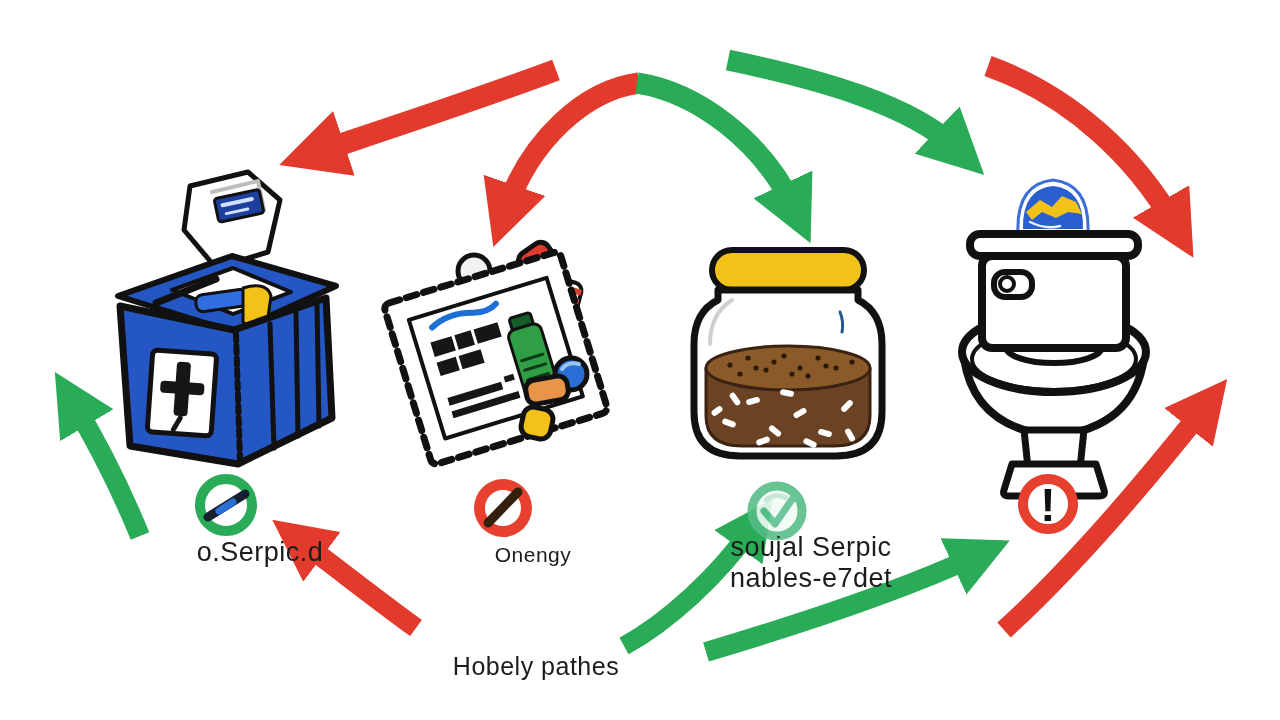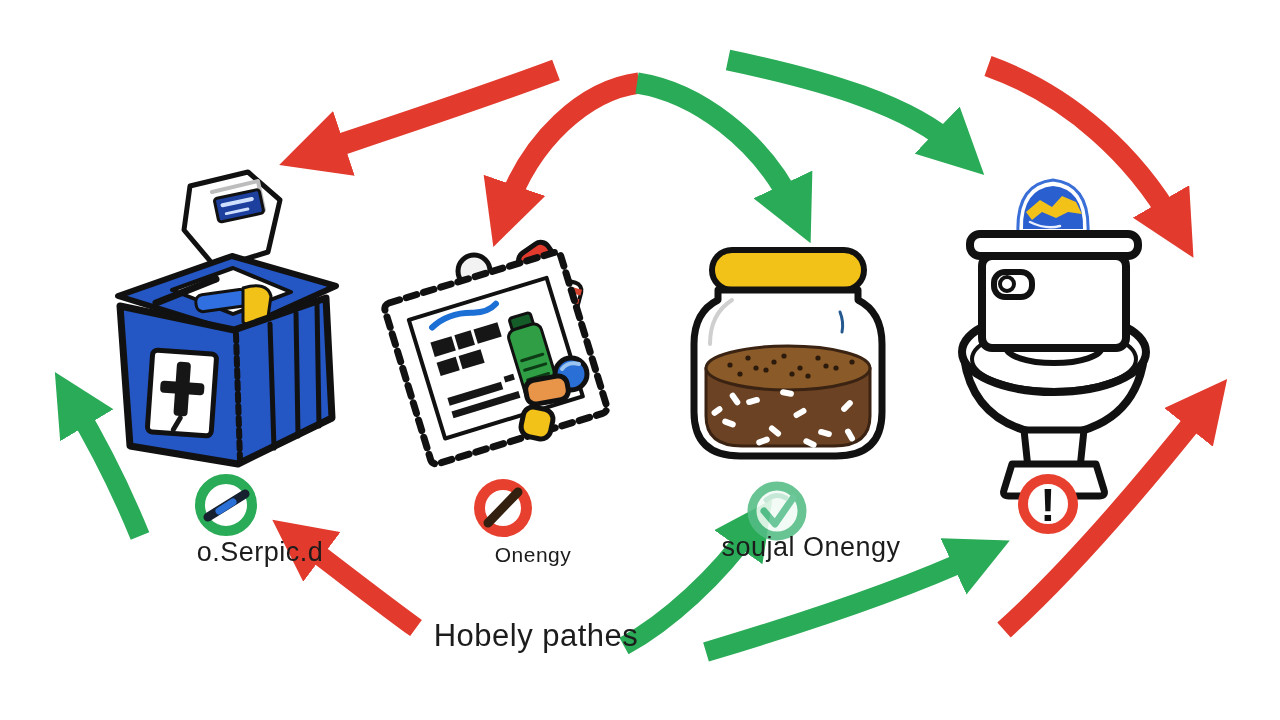--- a/index.html
+++ b/index.html
@@ -11,21 +11,21 @@
   #scene{position:absolute;left:0;top:0;width:1280px;height:720px;}
   .label{
     position:absolute;transform:translateX(-50%);
     text-align:center;color:var(--c-text,#1c1c1c);
     font-weight:normal;letter-spacing:.5px;margin-left:28px;
   }
   .label span{display:block;}
   .label-bin{left:232px;top:536px;font-size:27px;line-height:1.2;}
   .label-packet{left:505px;top:543px;font-size:21px;line-height:1.15;}
   .label-jar{left:783px;top:532px;font-size:27px;line-height:1.15;}
-  .caption{left:508px;top:618px;font-size:31px;}
+  .caption{left:508px;top:652px;font-size:25px;}
 </style>
 </head>
 <body>
 
 <svg id="scene" viewBox="0 0 1280 720">
   <defs>
     <marker id="mr" viewBox="0 0 10 10" refX="4" refY="5" markerWidth="3.1" markerHeight="3.1" orient="auto-start-reverse">
       <path d="M0,0 L10,5 L0,10 Z" style="fill:var(--c-arrow_red,#e23a2d)"></path>
     </marker>
     <marker id="mg" viewBox="0 0 10 10" refX="4" refY="5" markerWidth="3.1" markerHeight="3.1" orient="auto-start-reverse">
@@ -221,16 +221,17 @@
 
 <div class="label label-bin">
   <span>o.Serpic.d</span>
 </div>
 
 <div class="label label-packet">
   <span>Onengy</span>
 </div>
 
 <div class="label label-jar">
-  <span>soujal Onengy</span>
+  <span>soujal Serpic</span>
+  <span>nables-e7det</span>
 </div>
 
 <div class="label caption">Hobely pathes</div>
 
 </body></html>

